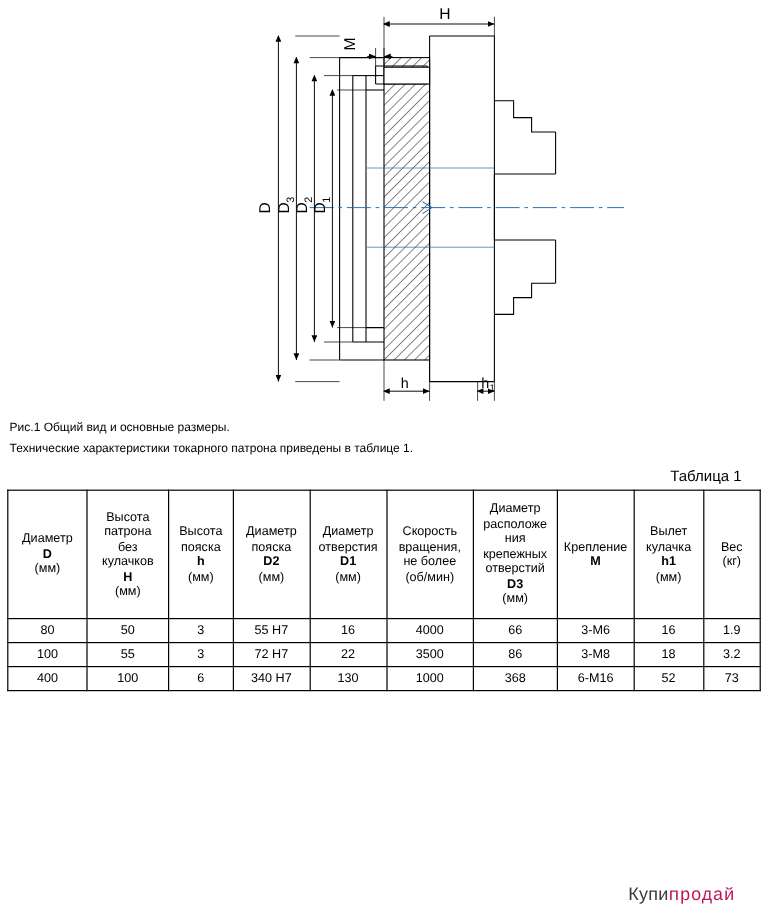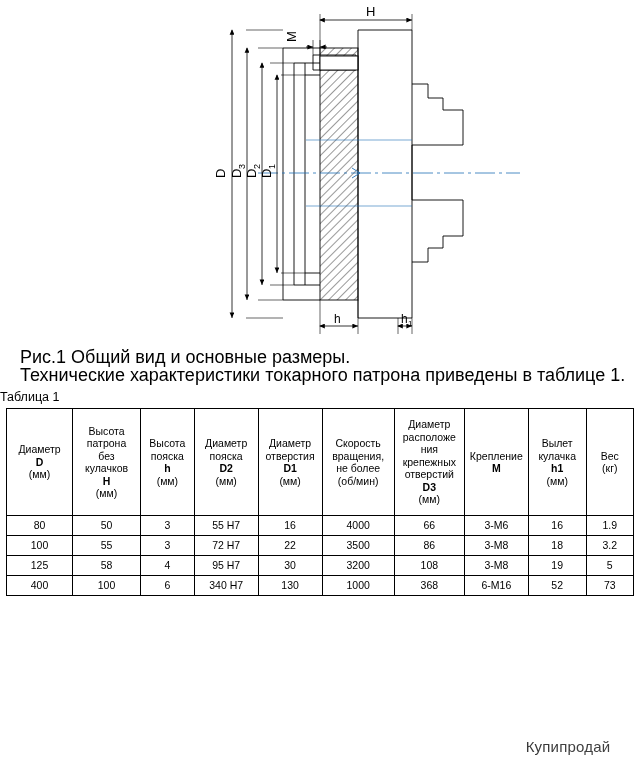--- a/index.html
+++ b/index.html
@@ -26,29 +26,29 @@
     position: relative;
     width: 640px;
     height: 348px;
   }
   .drawing svg {
     display: block;
   }
 
   
   .captions {
-    padding: 0 20px;
-    font-size: 18px;
+    padding: 0 8px;
+    font-size: 10px;
     line-height: 18px;
   }
   .caption-line {
     white-space: nowrap;
   }
   .table-label {
-    text-align: left;
+    text-align: right;
     font-size: 12.5px;
     padding: 6px 22px 4px 0;
   }
 
   
   .table-wrap {
     padding: 0 6px;
   }
   table.spec {
     border-collapse: collapse;
@@ -99,21 +99,22 @@
     display: flex;
     align-items: center;
     justify-content: center;
   }
   .badge-inner {
     font-size: 15px;
     color: #3a3a3a;
     letter-spacing: 0.2px;
   }
   .badge-inner .accent {
-    color: #404040;
+    color: #be185d;
+    font-family: Liberation Mono, monospace;
   }
 </style>
 </head>
 <body>
 
 <div class="page">
 
   <div class="drawing">
     <svg width="640" height="348" viewBox="0 0 640 348" xmlns="http://www.w3.org/2000/svg">
       <defs>
@@ -331,32 +332,20 @@
           <td>3</td>
           <td>72 H7</td>
           <td>22</td>
           <td>3500</td>
           <td>86</td>
           <td>3-М8</td>
           <td>18</td>
           <td>3.2</td>
         </tr>
         <tr>
-          <td>125</td>
-          <td>58</td>
-          <td>4</td>
-          <td>95 H7</td>
-          <td>30</td>
-          <td>3200</td>
-          <td>108</td>
-          <td>3-М8</td>
-          <td>19</td>
-          <td>5</td>
-        </tr>
-        <tr>
           <td>400</td>
           <td>100</td>
           <td>6</td>
           <td>340 H7</td>
           <td>130</td>
           <td>1000</td>
           <td>368</td>
           <td>6-М16</td>
           <td>52</td>
           <td>73</td>

